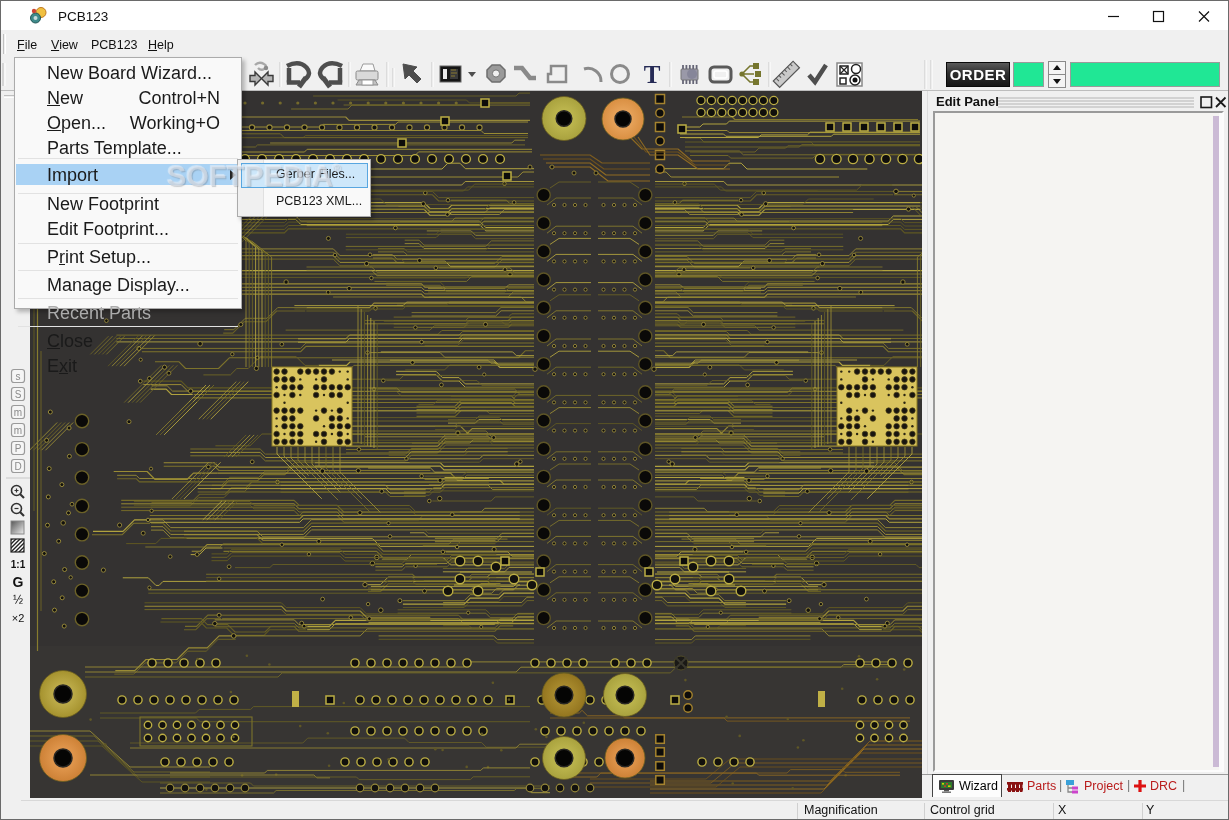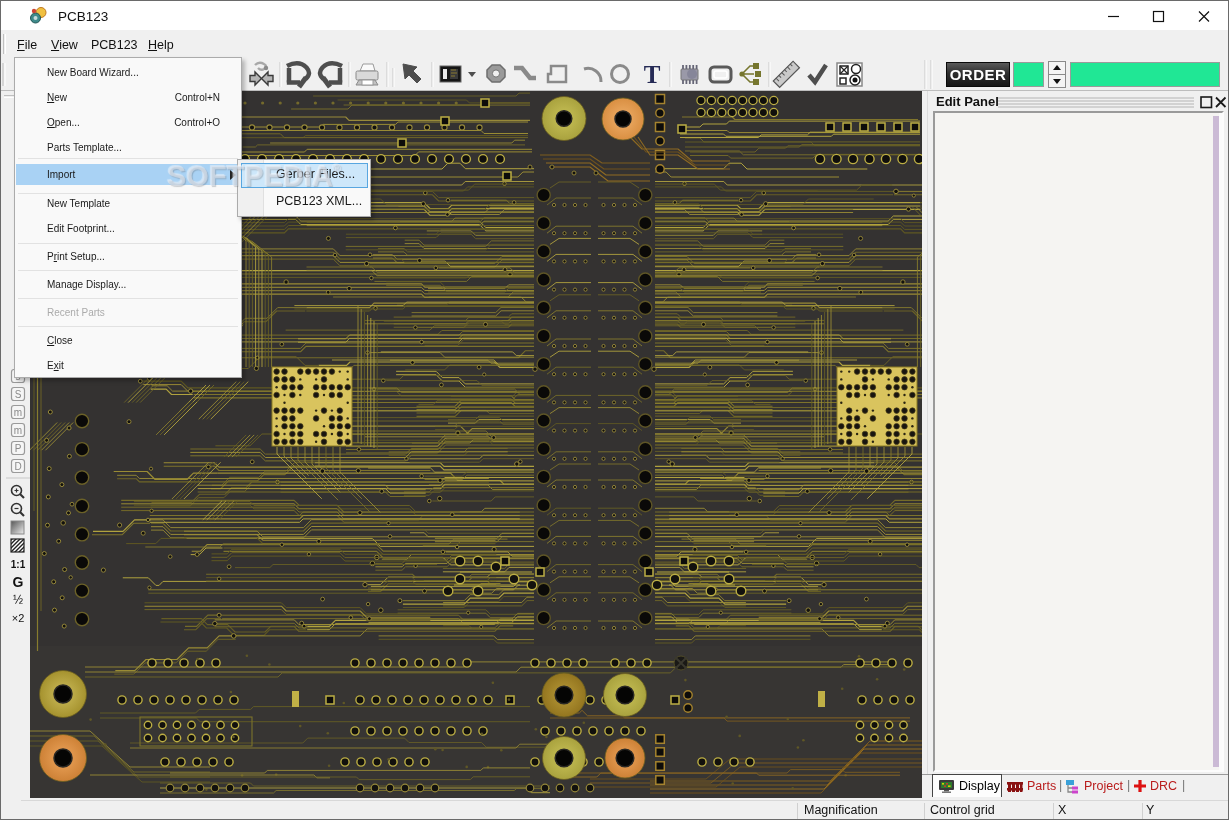--- a/index.html
+++ b/index.html
@@ -9,21 +9,21 @@
 #title-txt { left:57px; top:8px; font-size:13.5px; color:#111; }
 #menubar { left:1px; top:30px; width:1227px; height:28px; background:#f0f0f0; z-index:5; font-size:12.5px; color:#111; }
 .mitem { position:absolute; top:8px; }
 #toolbar { left:0px; top:58px; width:1229px; height:33px; background:#f0f0f0; z-index:5; border-bottom:1px solid #bdbdbd; }
 #canvas { left:30px; top:91px; width:892px; height:707px; background:#38362f; z-index:1; }
 #leftstrip { left:0; top:91px; width:30px; height:707px; background:#f0f0f0; z-index:2; }
 #rightpane { left:922px; top:91px; width:354px; height:709px; background:#f0f0f0; z-index:2; }
 #statusbar { left:1px; top:800px; width:1227px; height:19px; background:#f0f0f0; border-top:1px solid #d8d8d8; z-index:5; font-size:12.5px; color:#111;margin-left:20px; }
 .svline { position:absolute; top:2px; width:1px; height:16px; background:#d0d0d0; }
 #editpanel-box { left:11px; top:20px; width:291px; height:661px; border-top:2px solid #9a9a9a; border-left:2px solid #9a9a9a; border-right:2px solid #fcfcfc; border-bottom:2px solid #fcfcfc; background:#f5f4f2; }
-#menu { left:14px; top:57px; width:228px; height:321px; background:#f9f9f9; border:1px solid #ababab; box-shadow:3px 3px 4px rgba(0,0,0,0.25); z-index:20; font-size:10px; color:#1a1a1a; }
+#menu { left:14px; top:57px; width:228px; height:252px; background:#f9f9f9; border:1px solid #ababab; box-shadow:3px 3px 4px rgba(0,0,0,0.25); z-index:20; font-size:18px; color:#1a1a1a; }
 .mi { position:absolute; left:32px; height:22px; line-height:22px; white-space:nowrap; }
 .msep { position:absolute; left:3px; width:220px; height:1px; background:#e2e2e2; }
 .msc { position:absolute; right:21px; height:22px; line-height:22px; }
 #submenu { left:237px; top:159px; width:134px; height:58px; background:#f9f9f9; border:1px solid #ababab; box-shadow:3px 3px 4px rgba(0,0,0,0.25); z-index:21; font-size:12.5px; color:#1a1a1a; white-space:nowrap; }
 #watermark { left:167px; top:160px; z-index:30; font-size:29px; font-weight:bold; letter-spacing:0px;
   color:rgba(220,228,237,0.58); text-shadow:1px 1px 1px rgba(90,100,110,0.3), -1px -1px 1px rgba(255,255,255,0.45); }
 #order { left:946px; top:62px; width:64px; height:25px; background:linear-gradient(#5a5a5a,#2e2e2e 45%,#161616);
   border:1px solid #0a0a0a; color:#fff; font-size:15px; font-weight:bold; text-align:center; line-height:23px; letter-spacing:0.5px; z-index:6; }
 .green { background:#20e795; border:1px solid #9a9a9a; z-index:6; }
 .tab { position:absolute; top:3px; font-size:12.5px; color:#b91c1c; }
@@ -1171,21 +1171,21 @@
     <div class="abs tab" style="left:16px;top:4px"><svg width="17" height="15" viewBox="0 0 17 15">
           <rect x="1" y="1" width="15" height="10" rx="1" fill="#3a3a3a"></rect>
           <rect x="3" y="3" width="11" height="6" fill="#2d7a2d"></rect>
           <rect x="4" y="4" width="2" height="1.6" fill="#d0d000"></rect>
           <rect x="8" y="4" width="2" height="1.6" fill="#cc3333"></rect>
           <rect x="6" y="6.4" width="2" height="1.6" fill="#cc3333"></rect>
           <rect x="10" y="6.4" width="2.5" height="1.6" fill="#d0d000"></rect>
           <rect x="6" y="11" width="5" height="1.5" fill="#555"></rect>
           <rect x="4" y="12.5" width="9" height="1.5" fill="#777"></rect>
         </svg></div>
-    <div class="abs tab" style="left:37px;top:4px;color:#000">Display</div>
+    <div class="abs tab" style="left:37px;top:4px;color:#000">Wizard</div>
     <div class="abs tab" style="left:85px;top:5px"><svg width="16" height="14" viewBox="0 0 16 14">
           <g fill="#8a1111">
             <rect x="1" y="2" width="3" height="10"></rect>
             <rect x="5" y="2" width="3" height="10"></rect>
             <rect x="9" y="2" width="3" height="10"></rect>
             <rect x="13" y="2" width="2.5" height="10"></rect>
             <rect x="0" y="2" width="16" height="2.6"></rect>
             <rect x="0" y="8" width="16" height="2.6"></rect>
           </g>
         </svg></div>
@@ -1342,30 +1342,30 @@
   <svg class="abs" style="right:0;top:3px" width="16" height="16" viewBox="0 0 16 16">
     <path d="M15,3 L3,15 M15,8 L8,15 M15,13 L13,15" stroke="#b0b0b0" stroke-width="1.5"></path>
   </svg>
 </div>
 
 <div class="abs" id="menu">
   <div class="mi" style="top:4px">New Board Wizard...</div>
   <div class="mi" style="top:29px"><u>N</u>ew</div>
     <div class="msc" style="top:29px">Control+N</div>
   <div class="mi" style="top:54px"><u>O</u>pen...</div>
-    <div class="msc" style="top:54px">Control+O</div>
+    <div class="msc" style="top:54px">Working+O</div>
   <div class="mi" style="top:79px">Parts Template...</div>
   <div class="msep" style="top:100px"></div>
   <div class="abs" style="left:1px;top:106px;width:225px;height:21px;background:#a9d2f4"></div>
   <div class="mi" style="top:106px;z-index:2">Import</div>
   <svg class="abs" style="left:215px;top:112px;z-index:2" width="6" height="10" viewBox="0 0 6 10">
       <path d="M0,0 L6,5 L0,10 z" fill="#222"></path>
     </svg>
   <div class="msep" style="top:135px"></div>
-  <div class="mi" style="top:135px">New Template</div>
+  <div class="mi" style="top:135px">New Footprint</div>
   <div class="mi" style="top:160px">Edit Footprint...</div>
   <div class="msep" style="top:185px"></div>
   <div class="mi" style="top:188px">P<u>r</u>int Setup...</div>
   <div class="msep" style="top:212px"></div>
   <div class="mi" style="top:216px">Manage Display...</div>
   <div class="msep" style="top:240px"></div>
   <div class="mi" style="top:244px;color:#ababab">Recent Parts</div>
   <div class="msep" style="top:268px"></div>
   <div class="mi" style="top:272px"><u>C</u>lose</div>
   <div class="mi" style="top:297px">E<u>x</u>it</div>

